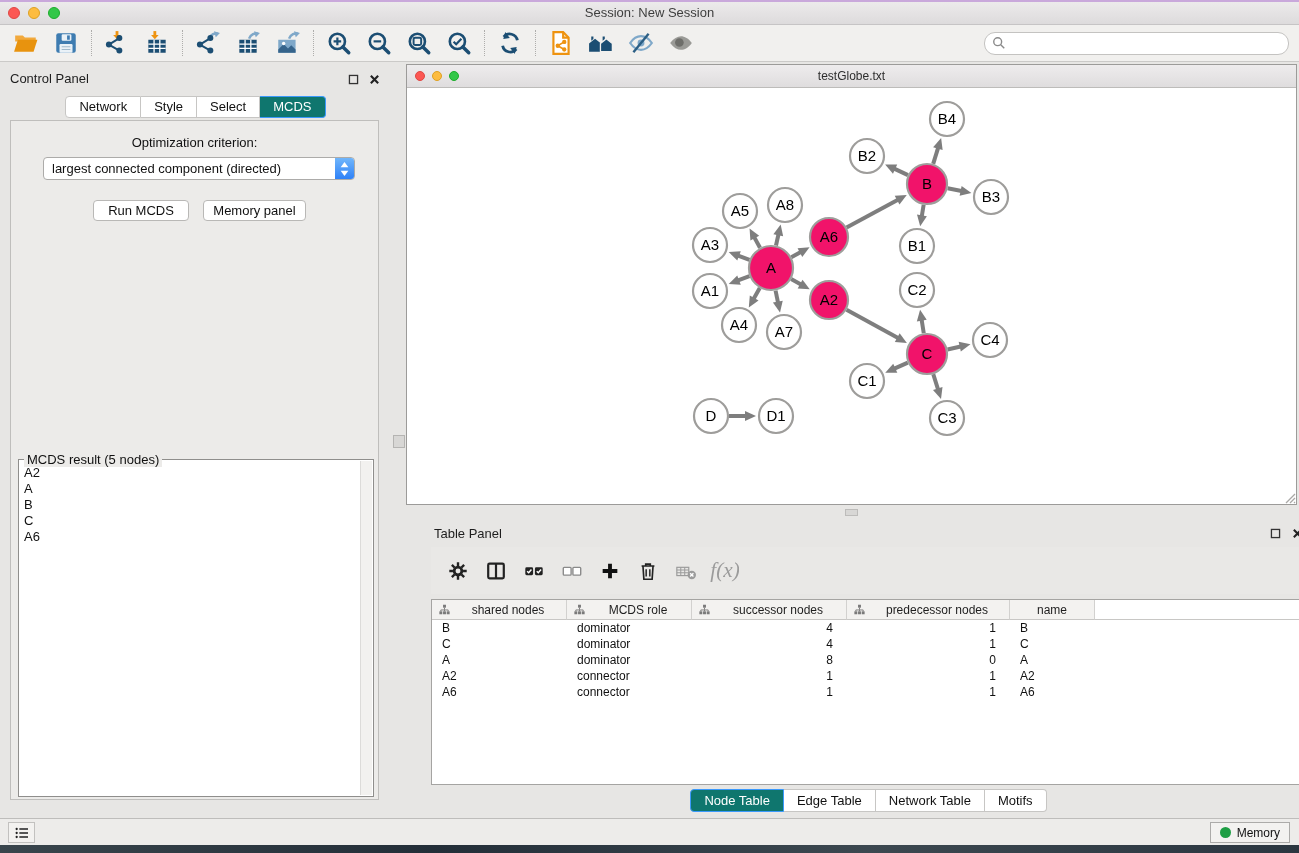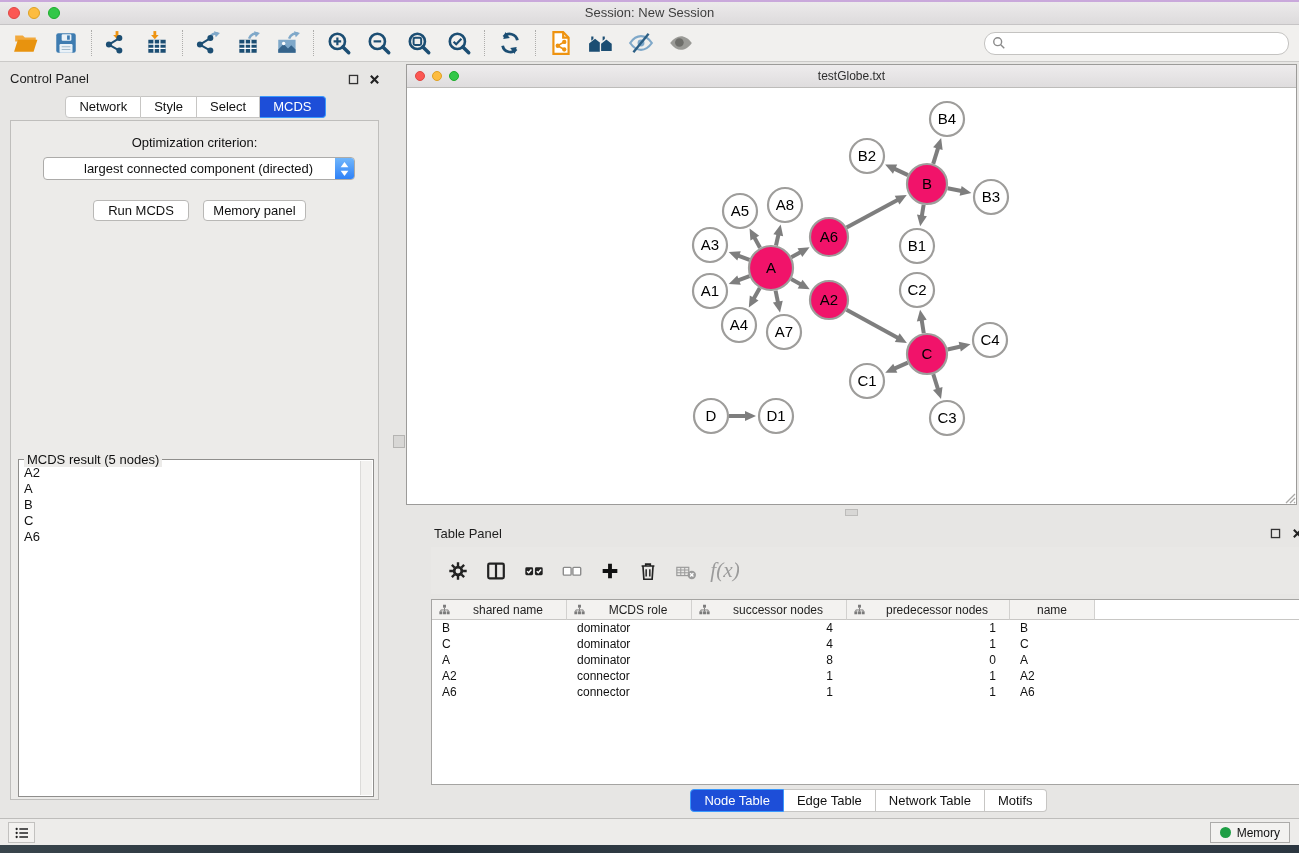--- a/index.html
+++ b/index.html
@@ -33,26 +33,26 @@
 
   
   .cp{left:0;top:0;width:391px;height:756px;}
   .cp-title{left:10px;top:9px;font-size:13px;color:#1E1E1E;}
   .cp-float{right:31px;top:10px;} .cp-close{right:10px;top:10px;}
   .cp-tabs{left:0;right:0;top:34px;display:flex;justify-content:center;}
   .tab{height:20px;line-height:20px;padding:0 13px;font-size:13px;background:#fff;
        border:1px solid #C7C6C4;border-left:none;color:#111;cursor:default;}
   .tab:first-child{border-left:1px solid #C7C6C4;border-radius:4px 0 0 4px;}
   .tab:last-child{border-radius:0 4px 4px 0;}
-  .tab.active{background:#1d4ed8;border-color:#3B99FC;color:#fff;}
+  .tab.active{background:#0f766e;border-color:#3B99FC;color:#fff;}
   .cp-box{left:10px;top:58px;width:369px;height:680px;background:#ECEBE9;border:1px solid #BFBEBC;box-sizing:border-box;}
   .opt-label{top:14px;left:0;width:100%;text-align:center;font-size:13px;}
   .select{left:32px;top:36px;width:312px;height:23px;background:#fff;border:1px solid #ACABA9;
           border-radius:4px;font-size:13px;display:flex;align-items:center;box-sizing:border-box;}
-  .select-text{flex:1;padding-left:8px;white-space:nowrap;overflow:hidden;margin-left:32px;}
+  .select-text{flex:1;padding-left:8px;white-space:nowrap;overflow:hidden;}
   .select-stepper{width:19px;align-self:stretch;background:linear-gradient(#70B6FB,#2F81F7);
                   border-radius:0 3px 3px 0;display:flex;flex-direction:column;align-items:center;justify-content:center;gap:2px;}
   .btn{height:21px;background:#fff;border:1px solid #B9B8B6;border-radius:4px;font-size:13px;color:#111;
        display:flex;align-items:center;justify-content:center;box-sizing:border-box;margin-top:8px;}
   .fieldset{left:7px;top:338px;width:354px;height:336px;border:1px solid #8F8E8C;background:#fff;}
   .legend{position:absolute;top:-8px;left:5px;background:#ECEBE9;padding:0 3px;font-size:13px;color:#111;}
   .result-list{left:2px;top:5px;right:14px;bottom:2px;font-size:13px;}
   .result-item{height:16px;line-height:16px;padding-left:3px;}
   .scroll-strip{right:1px;top:1px;width:11px;bottom:1px;background:#F2F1EF;border-left:1px solid #DCDBD9;}
 
@@ -546,21 +546,21 @@
               <div class="th" style="width: 135px;">
                 <span class="tree">
                   <svg width="11" height="11" viewBox="0 0 12 12">
                     <path d="M6 4v2M2 8V6.5h8V8M6 6v2" stroke="#7A7A7A" fill="none"></path>
                     <rect x="4.4" y="0.8" width="3.2" height="3.2" fill="#7A7A7A"></rect>
                     <rect x="0.4" y="8" width="3.2" height="3.2" fill="#7A7A7A"></rect>
                     <rect x="4.4" y="8" width="3.2" height="3.2" fill="#7A7A7A"></rect>
                     <rect x="8.4" y="8" width="3.2" height="3.2" fill="#7A7A7A"></rect>
                   </svg>
                 </span>
-                <span class="th-label">shared name</span>
+                <span class="th-label">shared nodes</span>
               </div>
               <div class="th" style="width: 125px;">
                 <span class="tree">
                   <svg width="11" height="11" viewBox="0 0 12 12">
                     <path d="M6 4v2M2 8V6.5h8V8M6 6v2" stroke="#7A7A7A" fill="none"></path>
                     <rect x="4.4" y="0.8" width="3.2" height="3.2" fill="#7A7A7A"></rect>
                     <rect x="0.4" y="8" width="3.2" height="3.2" fill="#7A7A7A"></rect>
                     <rect x="4.4" y="8" width="3.2" height="3.2" fill="#7A7A7A"></rect>
                     <rect x="8.4" y="8" width="3.2" height="3.2" fill="#7A7A7A"></rect>
                   </svg>

